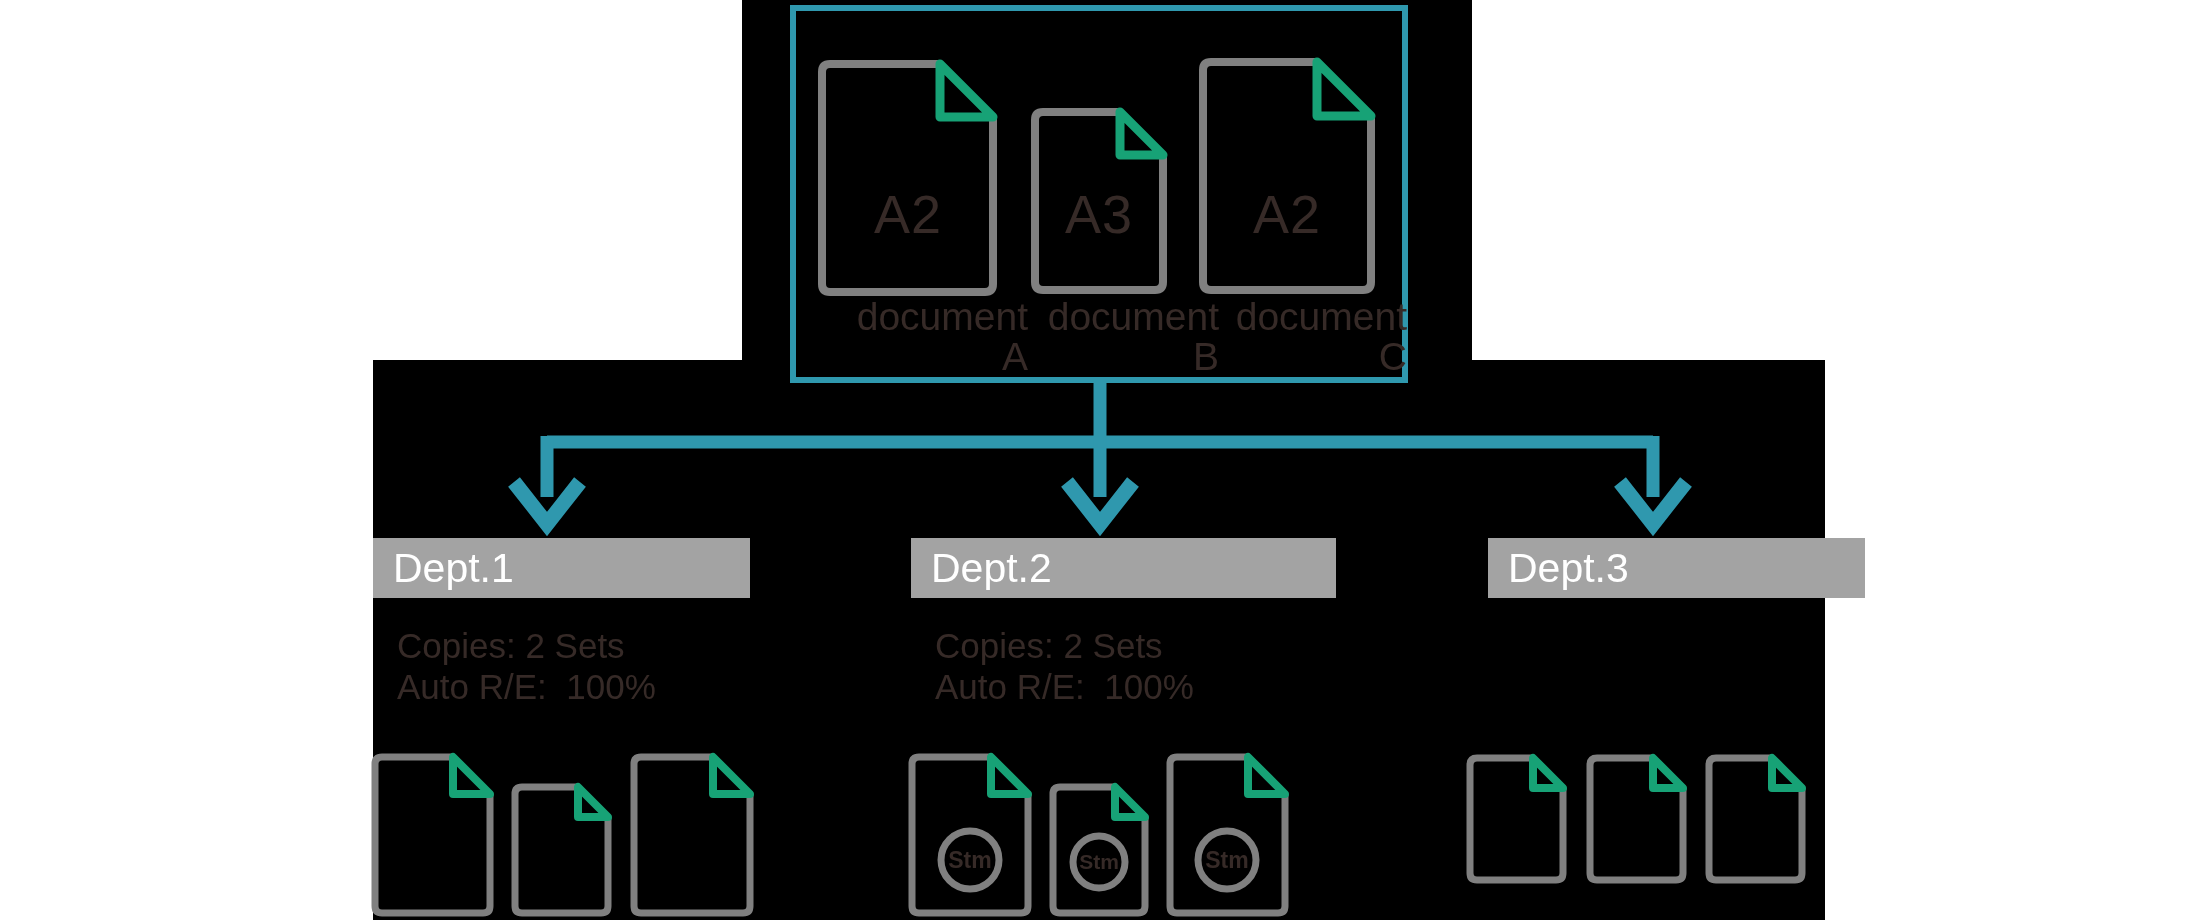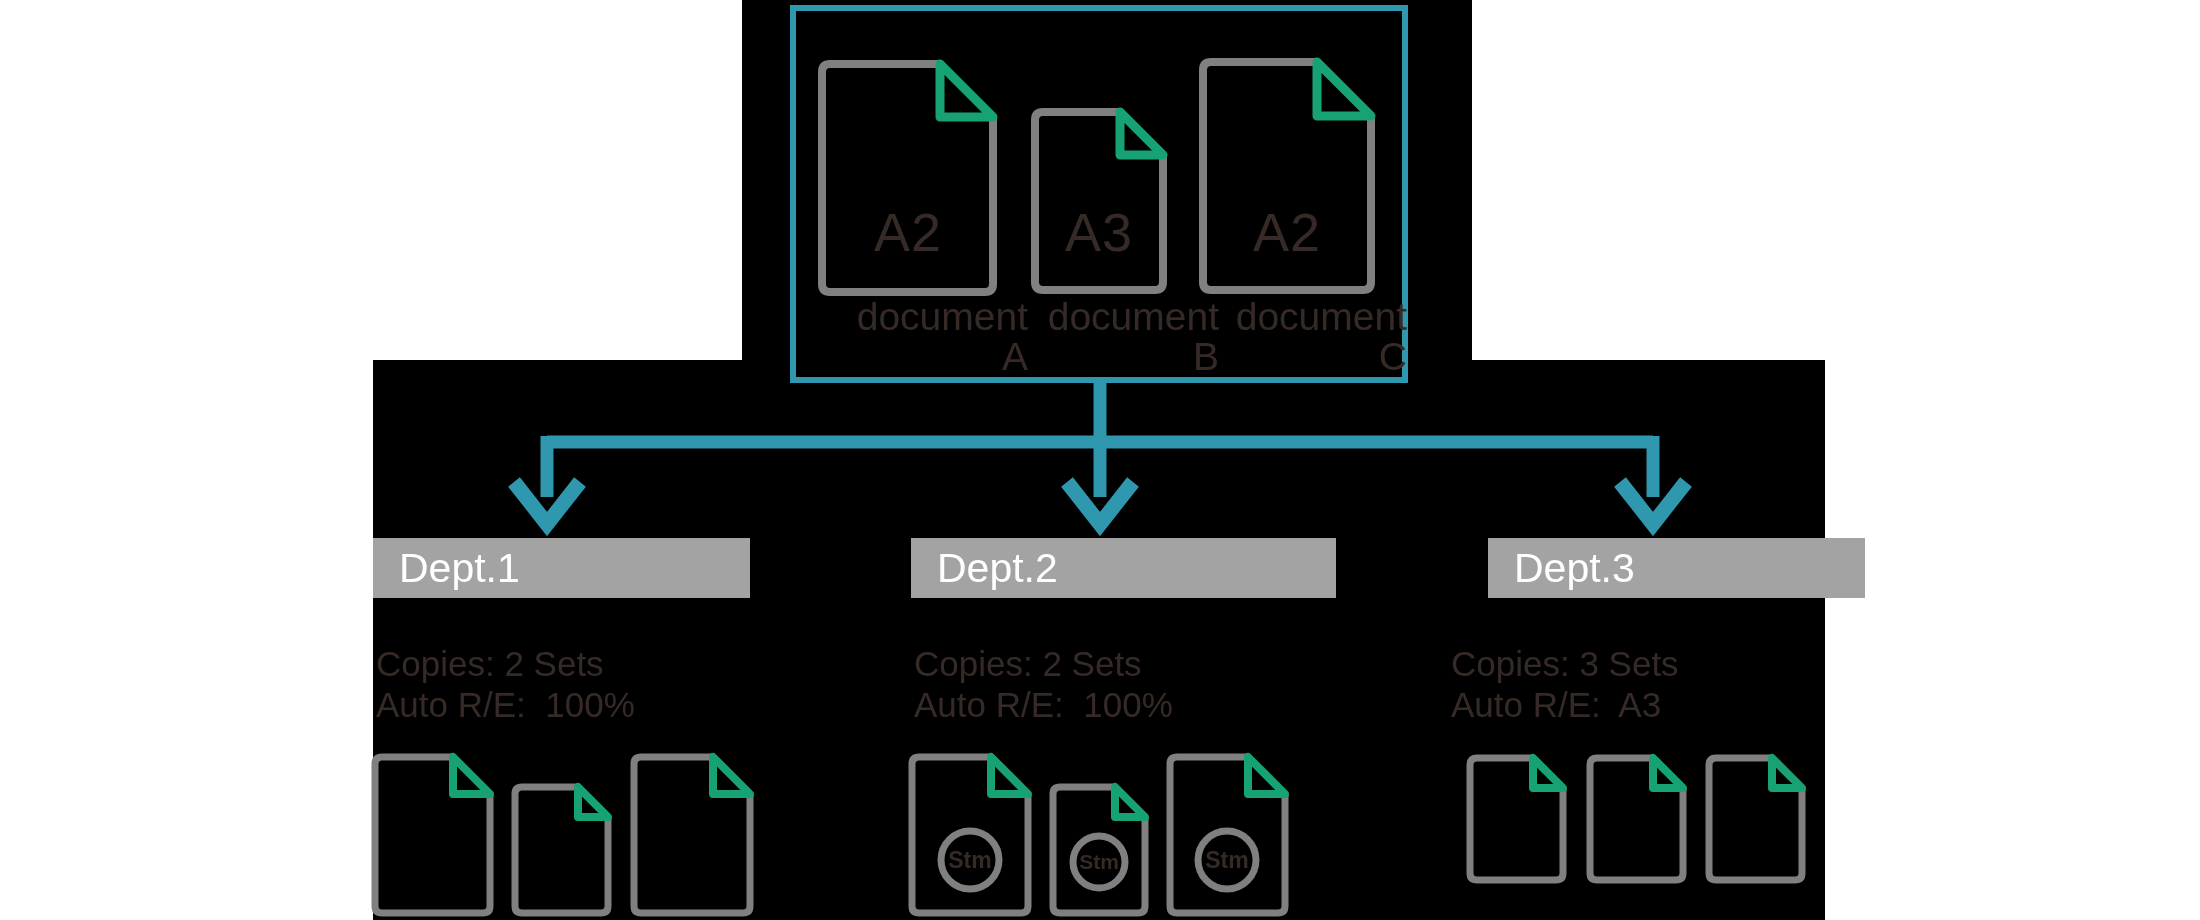--- a/index.html
+++ b/index.html
@@ -20,21 +20,21 @@
     left: 790px; top: 5px;
     width: 618px; height: 378px;
     border: 6px solid #2F98AE;
     box-sizing: border-box;
   }
 
   .doc-svg { position: absolute; overflow: visible; }
 
   .size-label {
     position: absolute;
-    top: 201px;
+    top: 183px;
     width: 140px;
     text-align: center;
     font-size: 54px;
     color: #362A27;
     letter-spacing: 1px;
   }
   .name-label {
     position: absolute;
     top: 297px;
     width: 240px;
@@ -46,31 +46,32 @@
   .name-label span { display: block; }
 
   .dept-bar {
     position: absolute;
     top: 538px;
     height: 60px;
     background: #A3A3A3;
   }
   .dept-title {
     display: block;
-    padding-left: 26px;
+    padding-left: 20px;
     line-height: 60px;
     font-size: 41px;
     color: #ffffff;
   }
   .dept-settings {
     position: absolute;
-    top: 643px;
+    top: 625px;
     font-size: 35px;
     line-height: 41px;
     color: #362A27;
+    margin-left: 21px;
   }
   .dept-settings div { white-space: pre; }
 
   #arrows { position: absolute; left: 0; top: 0; pointer-events: none; }
 </style>
 </head>
 <body>
 
 <div id="canvas">
 
@@ -163,24 +164,20 @@
   <svg class="doc-svg" style="left:1170px; top:757px;" width="115" height="156" viewBox="0 0 115 156">
     <path d="M115,37 V149 Q115,156 108,156 H7 Q0,156 0,149 V7 Q0,0 7,0 H78" fill="none" stroke-width="7" stroke-linejoin="round" stroke="#808080"></path>
     <path d="M78,0 V37 H115 Z" fill="none" stroke-width="8" stroke-linejoin="round" stroke="#17A276"></path>
     <circle cx="57" cy="103" r="29" fill="none" stroke-width="7" stroke="#808080"></circle>
     <text x="57" y="111" text-anchor="middle" font-size="23" font-weight="bold" fill="#362A27">Stm</text>
   </svg>
 
   <div class="dept-bar" style="left:1488px; width:377px;">
     <span class="dept-title">Dept.3</span>
   </div>
-  <div class="dept-settings" style="left:1451px;">
-    <div>Copies: 3 Sets</div>
-    <div>Auto R/E:  A3</div>
-  </div>
 
   <svg class="doc-svg" style="left:1470px; top:758px;" width="93" height="122" viewBox="0 0 93 122">
     <path d="M93,30 V115 Q93,122 86,122 H7 Q0,122 0,115 V7 Q0,0 7,0 H63" fill="none" stroke-width="7" stroke-linejoin="round" stroke="#808080"></path>
     <path d="M63,0 V30 H93 Z" fill="none" stroke-width="8" stroke-linejoin="round" stroke="#17A276"></path>
   </svg>
   <svg class="doc-svg" style="left:1590px; top:758px;" width="93" height="122" viewBox="0 0 93 122">
     <path d="M93,30 V115 Q93,122 86,122 H7 Q0,122 0,115 V7 Q0,0 7,0 H63" fill="none" stroke-width="7" stroke-linejoin="round" stroke="#808080"></path>
     <path d="M63,0 V30 H93 Z" fill="none" stroke-width="8" stroke-linejoin="round" stroke="#17A276"></path>
   </svg>
   <svg class="doc-svg" style="left:1709px; top:758px;" width="93" height="122" viewBox="0 0 93 122">

